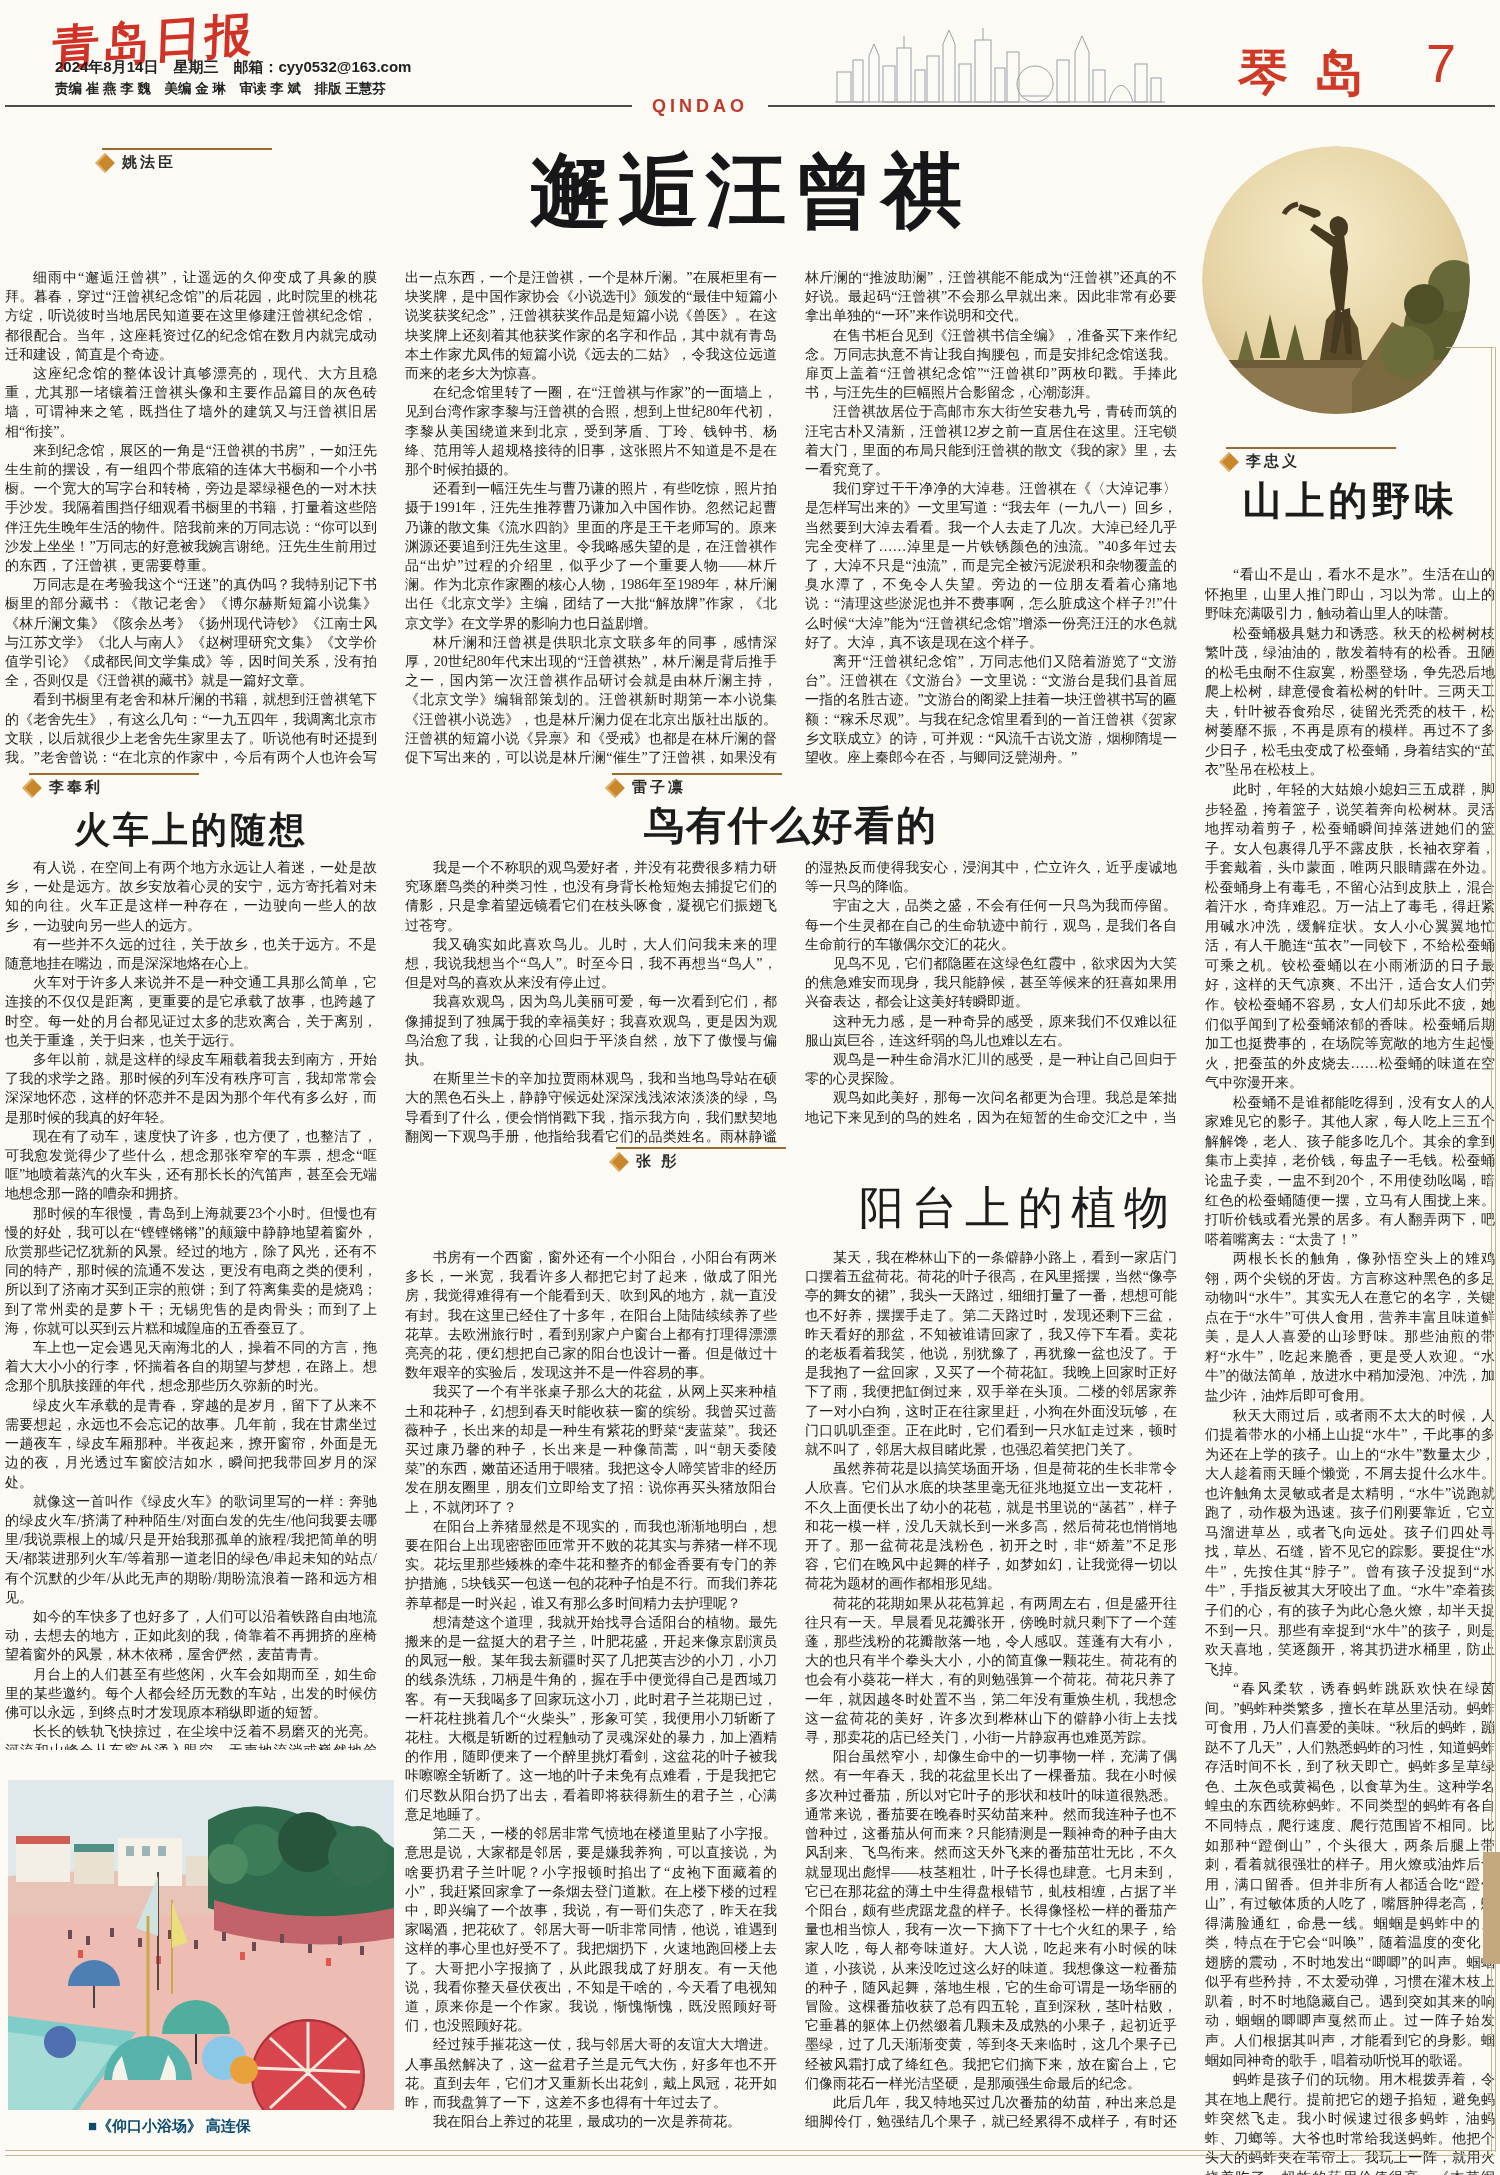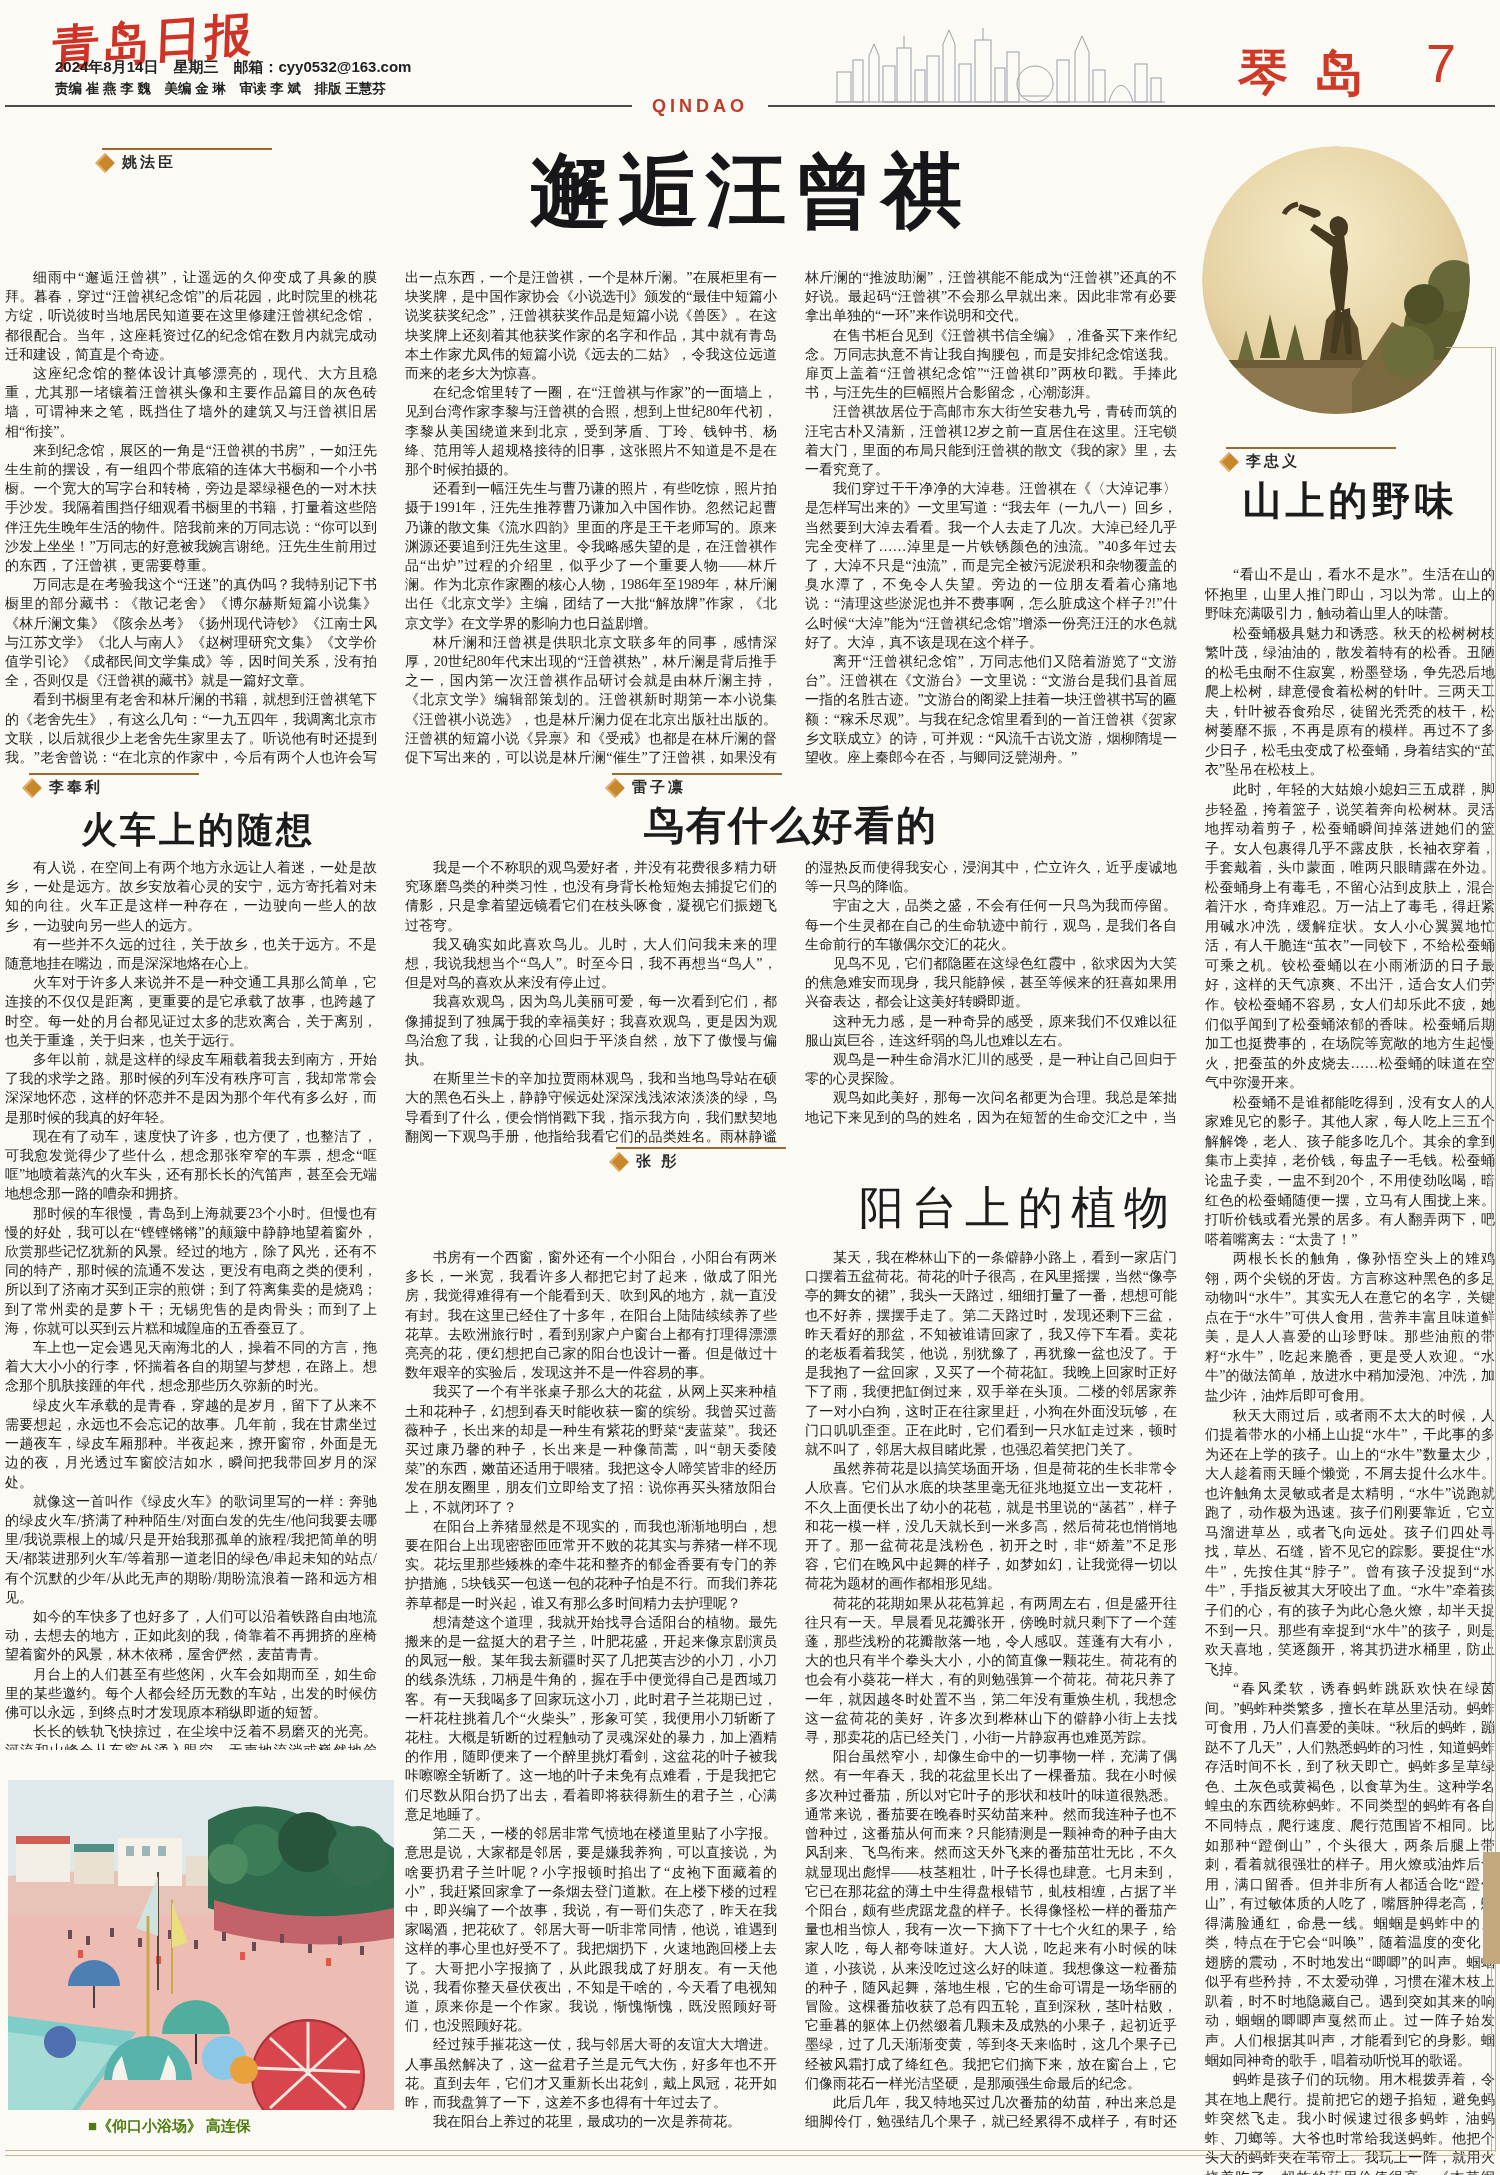--- a/index.html
+++ b/index.html
@@ -24,21 +24,21 @@
   
   .byline{position:absolute;display:flex;align-items:center;gap:10px;
           font-family:"Liberation Sans","DejaVu Sans",sans-serif;}
   .byline .dia{width:14px;height:14px;background:#c8872b;transform:rotate(45deg);
                box-shadow:2px -2px 0 0 #e2b169 inset;}
   .byline .nm{font-size:15px;font-weight:700;color:#2b2b2b;letter-spacing:3px;}
   .byline::after{content:"";position:absolute;left:4px;top:-5px;width:170px;height:2px;background:#9a6b2f;}
   
   .t-main{position:absolute;left:0;top:138px;width:1500px;text-align:center;font-size:80px;
           font-weight:900;letter-spacing:8px;color:#17171a;}
-  .t-train{position:absolute;left:12px;top:806px;width:372px;text-align:center;font-size:36px;
+  .t-train{position:absolute;left:5px;top:806px;width:372px;text-align:center;font-size:36px;
            font-weight:700;letter-spacing:3px;}
   .t-birds{position:absolute;left:405px;top:798px;width:772px;text-align:center;font-size:40px;
            font-weight:900;letter-spacing:2px;}
   .t-balcony{position:absolute;left:405px;top:1178px;width:772px;text-align:right;font-size:45px;
              font-weight:500;letter-spacing:8px;}
   .t-mountain{position:absolute;left:1205px;top:474px;width:290px;text-align:center;font-size:39px;
               font-weight:900;letter-spacing:4px;}
   
   .body-text{position:absolute;font-size:14px;line-height:19.2px;text-align:justify;
              overflow:hidden;color:#1e1e1e;}
@@ -47,21 +47,21 @@
   .cols2{column-count:2;column-gap:28px;}
   #main-text{left:5px;top:268px;width:1172px;height:502px;}
   #train-text{left:5px;top:858px;width:372px;height:892px;}
   #birds-text{left:405px;top:858px;width:772px;height:292px;}
   #balcony-text{left:405px;top:1248px;width:772px;height:894px;}
   #mountain-text{left:1205px;top:520px;width:290px;height:1628px;line-height:19.55px;margin-top:45px;}
   
   .circle-photo{position:absolute;left:1202px;top:146px;width:268px;height:268px;border-radius:50%;
                 overflow:hidden;}
   .painting{position:absolute;left:8px;top:1780px;width:386px;height:330px;}
-  .painting-caption{position:absolute;left:88px;top:2117px;font-size:15px;font-weight:700;color:#4d7c0f;}
+  .painting-caption{position:absolute;left:88px;top:2117px;font-size:15px;font-weight:700;color:#0c4a6e;}
   
   .frame-right-v{position:absolute;left:1491px;top:347px;width:3px;height:1805px;
                  border-left:1.5px solid #c6b28c;border-right:1.5px solid #c6b28c;}
   .frame-right-h{position:absolute;left:1446px;top:347px;width:48px;height:0;border-top:1.5px solid #c6b28c;}
   .frame-tan-block{position:absolute;left:1483px;top:1852px;width:17px;height:112px;background:#c2a97e;}
   .frame-bottom{position:absolute;left:5px;top:2150px;width:1490px;height:4px;
                 border-top:1.5px solid #c6b28c;border-bottom:1.5px solid #c6b28c;}
 </style>
 </head>
 <body>

